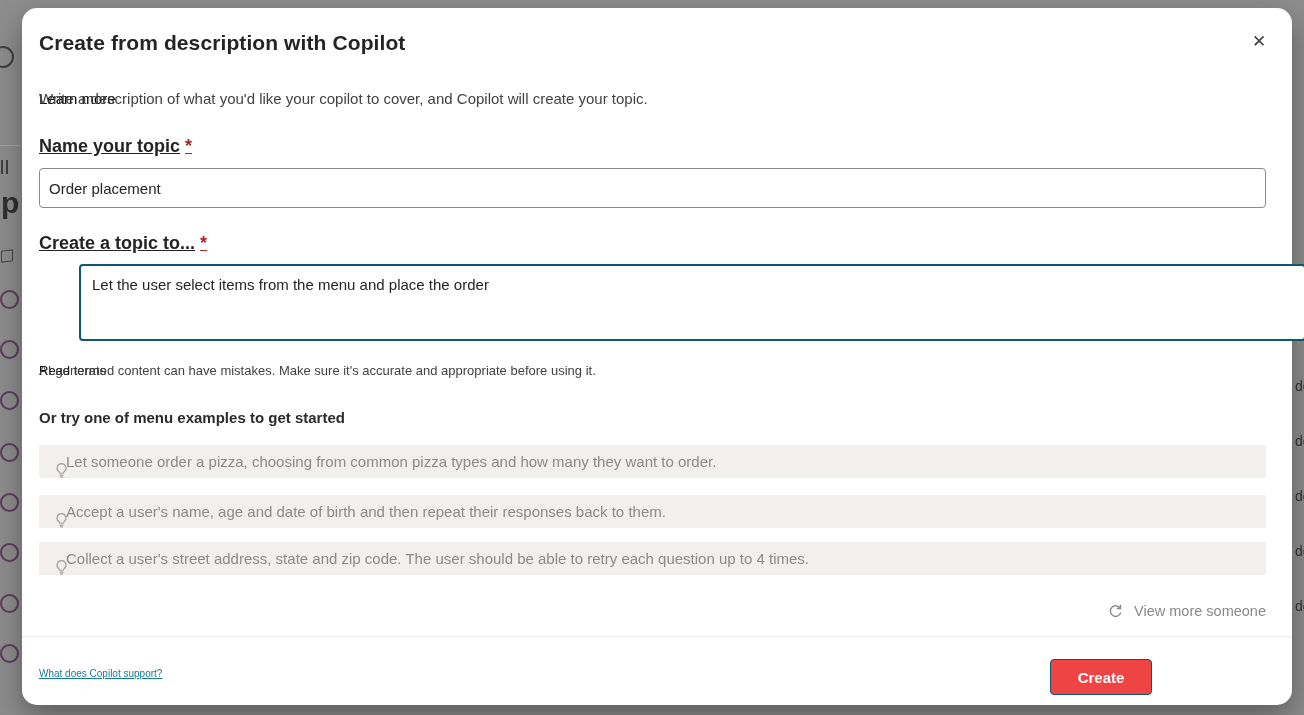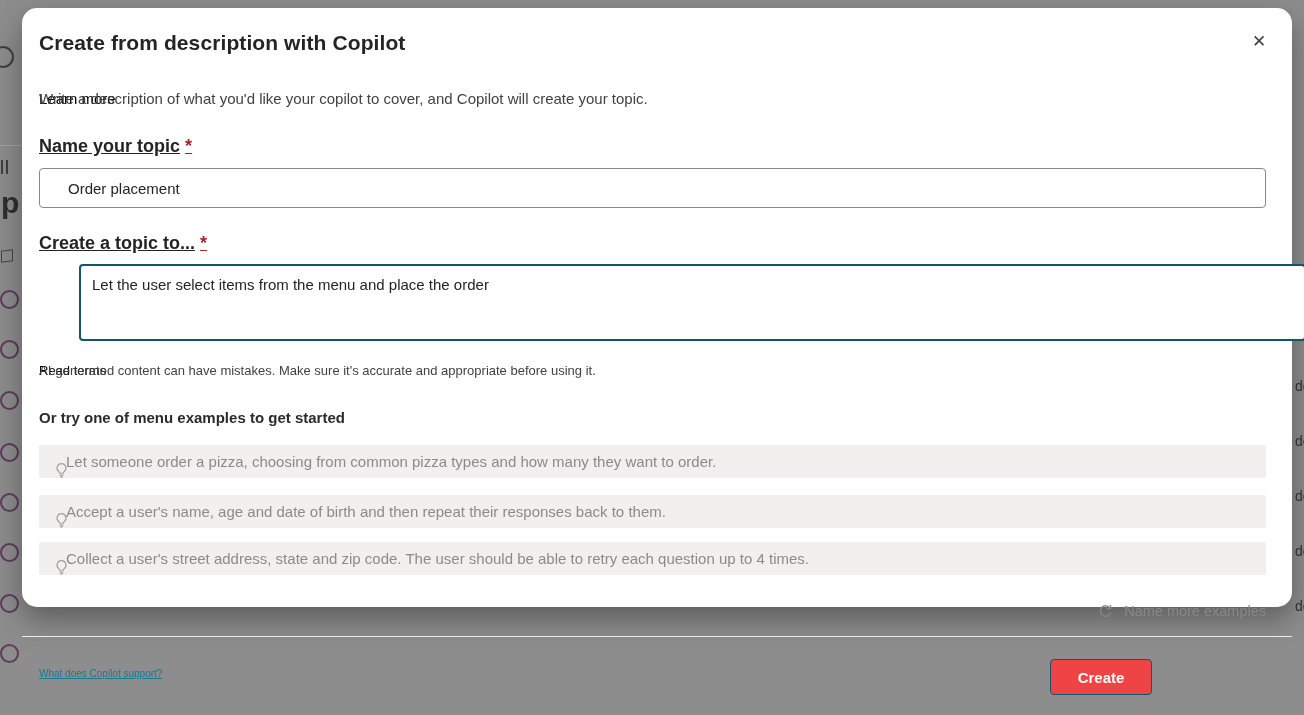--- a/index.html
+++ b/index.html
@@ -27,21 +27,21 @@
     border: 1.5px solid #454545; transform: skewY(-6deg);
   }
   .purple-ring {
     position: absolute; left: 0px; width: 19px; height: 19px;
     border: 2.5px solid #5e3c5e; border-radius: 50%;
   }
   .frag-do { font-size: 14px; color: #333; left: 1295px; }
 
   
   .modal {
-    position: absolute; left: 22px; top: 8px; width: 1270px; height: 599px;
+    position: absolute; left: 22px; top: 8px; width: 1270px; height: 697px;
     background: #ffffff; border-radius: 15px;
     box-shadow: 0 12px 30px rgba(0,0,0,0.35);
   }
   .modal * { position: absolute; }
 
   .dlg-title { left: 17px; top: 23px; font-size: 21px; font-weight: 600; color: #242424; letter-spacing: 0.1px; }
   .close-btn {
     right: 18px; top: 18px; width: 30px; height: 30px;
     display: flex; align-items: center; justify-content: center;
     font-size: 17px; color: #424242; cursor: pointer; background: none; border: none;
@@ -51,21 +51,21 @@
   .dlg-desc a, .inline-link { color: #000000; cursor: pointer; position: static; }
 
   .field-label { left: 17px; top: 128px; font-size: 18px; font-weight: 600; color: #242424; }
   .field-label .req { color: #a4262c; font-weight: 600; position: static; }
   .field-label span { position: static; text-decoration: underline; }
 
   .name-input {
     left: 17px; top: 160px; width: 1227px; height: 40px;
     border: 1px solid #8a8886; border-radius: 4px;
     font-family: "Liberation Sans", sans-serif; font-size: 15px; color: #242424;
-    padding: 0 28px; outline: none; background: #fff;
+    padding: 0 9px; outline: none; background: #fff;
   }
 
   .label-2 { top: 225px; }
 
   .topic-textarea {
     left: 17px; top: 256px; width: 1227px; height: 77px;
     border: 2px solid #0e586b; border-radius: 4px;
     font-family: "Liberation Sans", sans-serif; font-size: 15px; color: #242424;
     padding: 9px 11px; outline: none; resize: none; background: #fff; line-height: 1.35; margin-left: 40px;
   }
@@ -198,21 +198,21 @@
     <span>Collect a user's street address, state and zip code. The user should be able to retry each question up to 4 times.</span>
   </button>
 
   <button class="view-more">
     <span style="display:flex">
       <svg width="17" height="17" viewBox="0 0 16 16" fill="none" stroke="#8a8886" stroke-width="1.3" stroke-linecap="round">
         <path d="M12.8 9.5A5 5 0 1 1 12.4 5"></path>
         <path d="M12.7 2.2v3h-3" fill="none"></path>
       </svg>
     </span>
-    <span>Name more examples</span>
+    <span>View more someone</span>
   </button>
 
   <div class="footer-divider"></div>
 
   <a class="support-link">What does Copilot support?</a>
 
   <button class="btn btn-create">Create</button>
 </div>
 
 </body></html>

